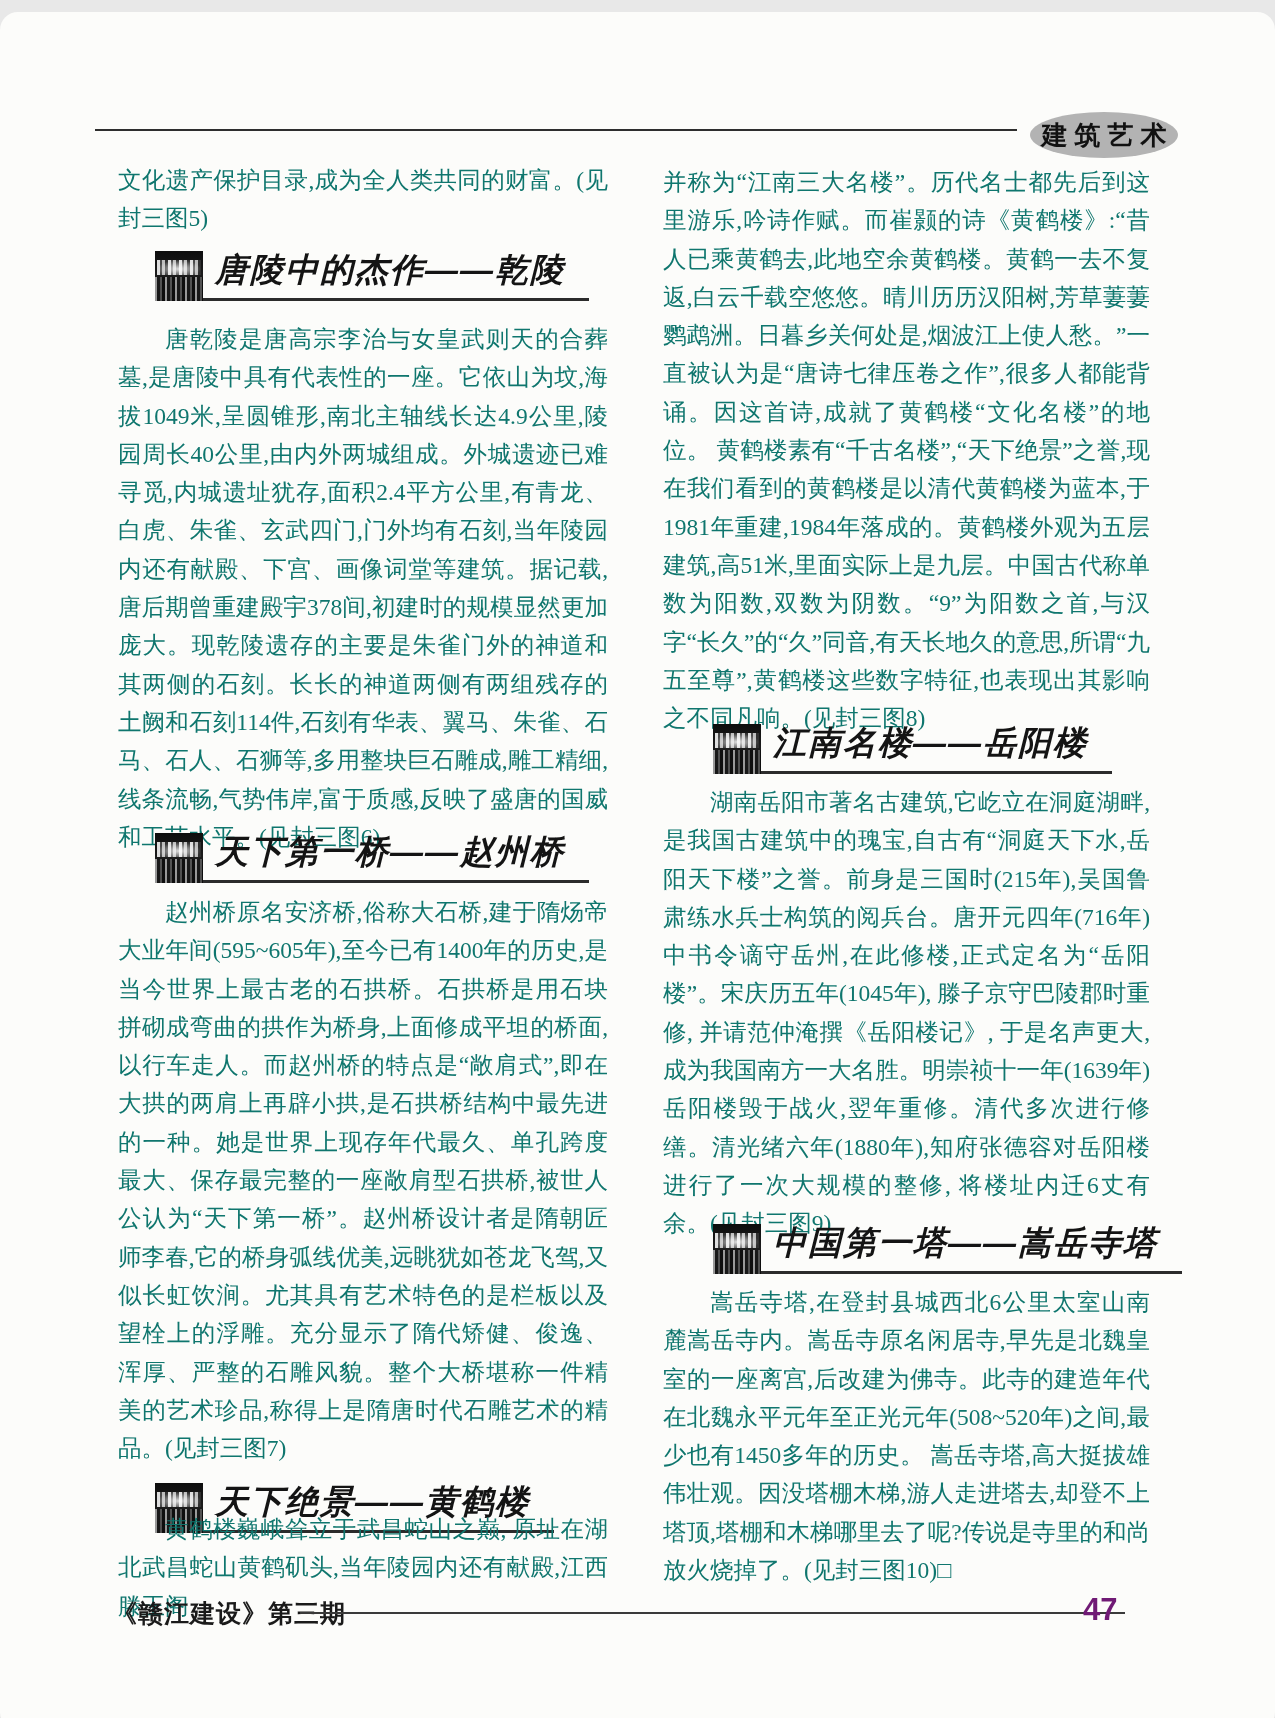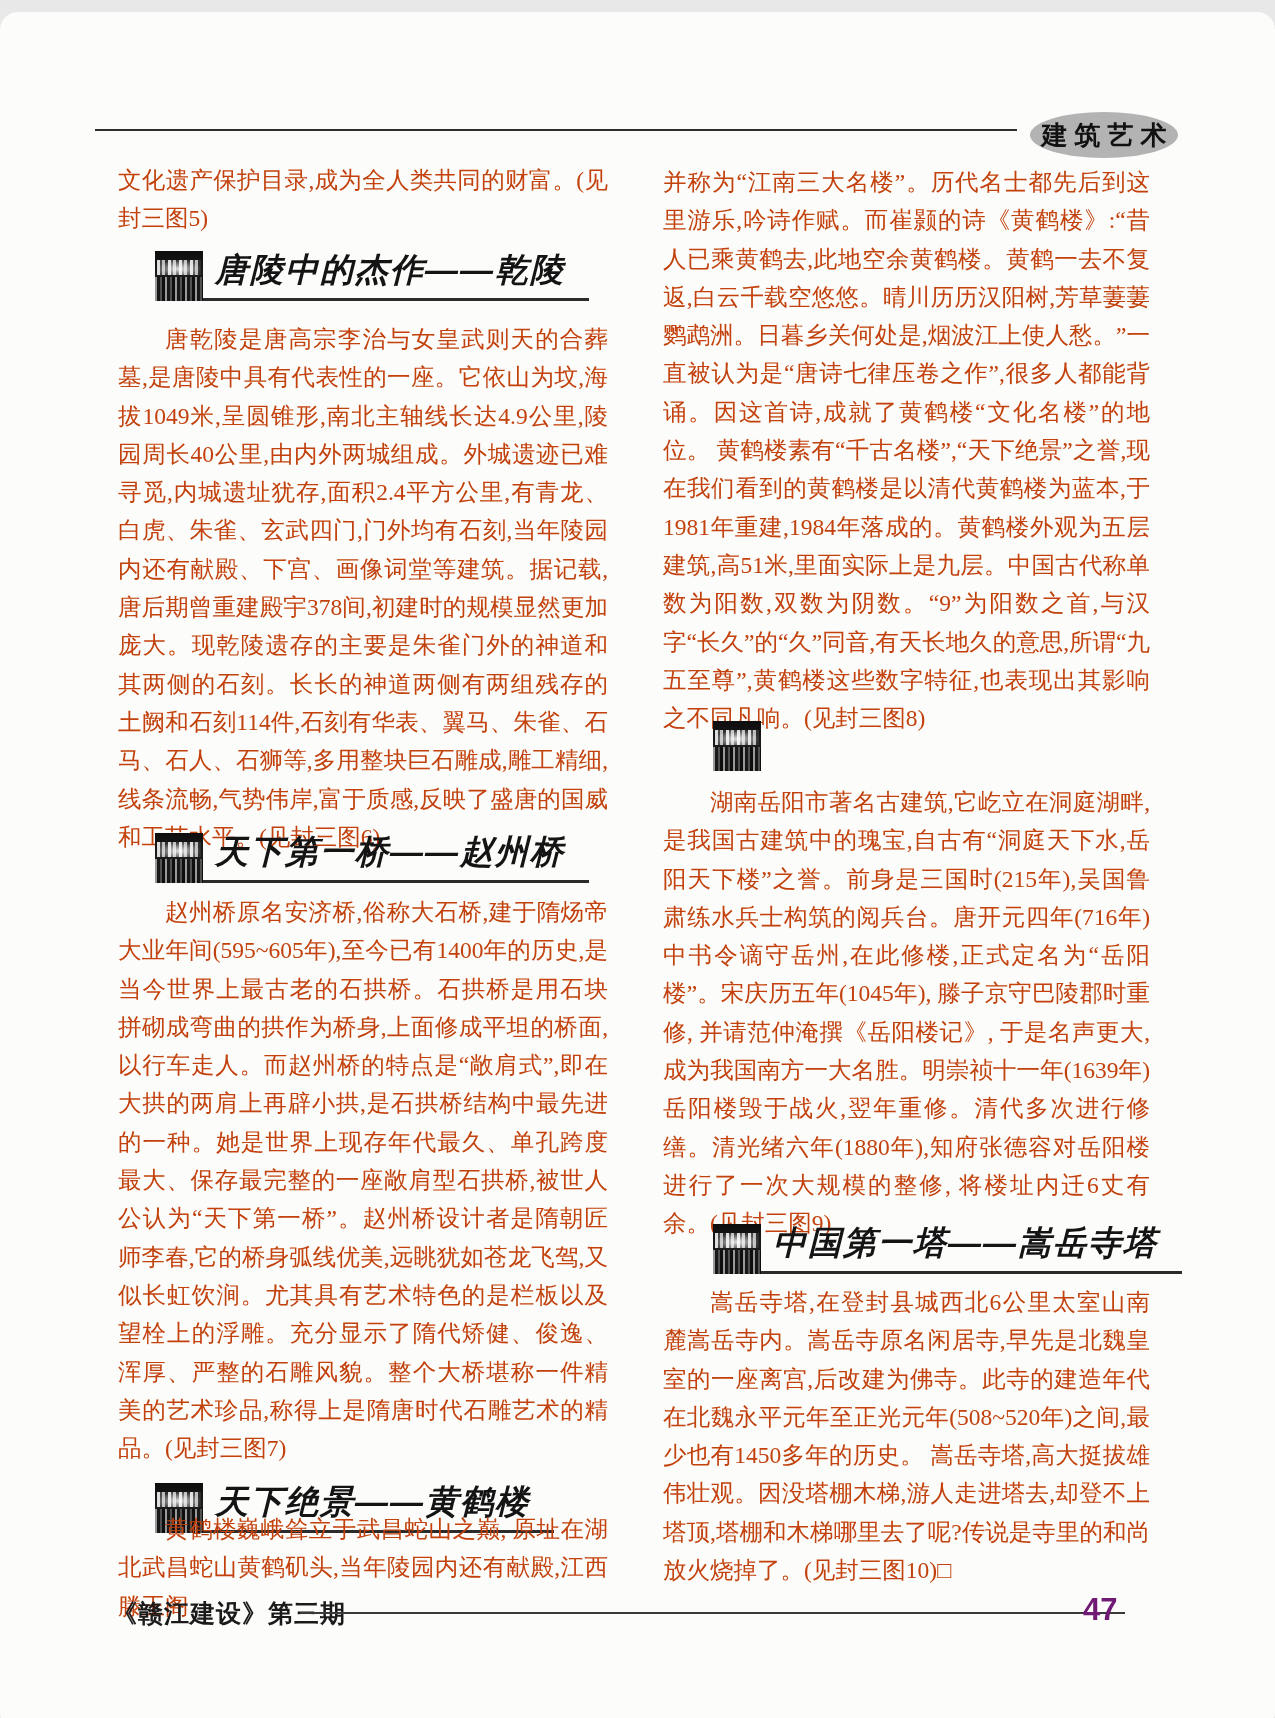--- a/index.html
+++ b/index.html
@@ -24,21 +24,21 @@
     display:flex;align-items:center;justify-content:center;
     font-size:26px;font-weight:bold;
     letter-spacing:7px;padding-left:7px;box-sizing:border-box;
     color:#111;
   }
   
   .para{
     position:absolute;
     font-size:23.5px;line-height:38.3px;
     text-align:justify;
-    color:#c2410c;
+    color:#0f766e;
   }
   .para.indent{text-indent:47px;}
   .col-l{left:118px;width:490px;}
   .col-r{left:663px;width:487px;}
   
   .section-heading{
     position:absolute;
     display:flex;align-items:flex-end;
     white-space:nowrap;
   }
@@ -114,20 +114,21 @@
     <span class="thumb"></span>
     <span class="heading-text">天下绝景——黄鹤楼</span>
   </div>
 
   <div class="para col-l indent" style="top:1498px;">黄鹤楼巍峨耸立于武昌蛇山之巅, 原址在湖北武昌蛇山黄鹤矶头,当年陵园内还有献殿,江西滕王阁</div>
 
   <div class="para col-r" style="top:151px;">并称为“江南三大名楼”。历代名士都先后到这里游乐,吟诗作赋。而崔颢的诗《黄鹤楼》:“昔人已乘黄鹤去,此地空余黄鹤楼。黄鹤一去不复返,白云千载空悠悠。晴川历历汉阳树,芳草萋萋鹦鹉洲。日暮乡关何处是,烟波江上使人愁。”一直被认为是“唐诗七律压卷之作”,很多人都能背诵。因这首诗,成就了黄鹤楼“文化名楼”的地位。 黄鹤楼素有“千古名楼”,“天下绝景”之誉,现在我们看到的黄鹤楼是以清代黄鹤楼为蓝本,于1981年重建,1984年落成的。黄鹤楼外观为五层建筑,高51米,里面实际上是九层。中国古代称单数为阳数,双数为阴数。“9”为阳数之首,与汉字“长久”的“久”同音,有天长地久的意思,所谓“九五至尊”,黄鹤楼这些数字特征,也表现出其影响之不同凡响。(见封三图8)</div>
 
   <div class="section-heading" style="left:713px;top:709px;">
     <span class="thumb"></span>
+    <span class="heading-text">江南名楼——岳阳楼</span>
   </div>
 
   <div class="para col-r indent" style="top:771px;">湖南岳阳市著名古建筑,它屹立在洞庭湖畔,是我国古建筑中的瑰宝,自古有“洞庭天下水,岳阳天下楼”之誉。前身是三国时(215年),吴国鲁肃练水兵士构筑的阅兵台。唐开元四年(716年)中书令谪守岳州,在此修楼,正式定名为“岳阳楼”。宋庆历五年(1045年), 滕子京守巴陵郡时重修, 并请范仲淹撰《岳阳楼记》, 于是名声更大, 成为我国南方一大名胜。明崇祯十一年(1639年)岳阳楼毁于战火,翌年重修。清代多次进行修缮。清光绪六年(1880年),知府张德容对岳阳楼进行了一次大规模的整修, 将楼址内迁6丈有余。(见封三图9)</div>
 
   <div class="section-heading" style="left:713px;top:1209px;text-align:right;">
     <span class="thumb"></span>
     <span class="heading-text">中国第一塔——嵩岳寺塔</span>
   </div>
 
   <div class="para col-r indent" style="top:1271px;">嵩岳寺塔,在登封县城西北6公里太室山南麓嵩岳寺内。嵩岳寺原名闲居寺,早先是北魏皇室的一座离宫,后改建为佛寺。此寺的建造年代在北魏永平元年至正光元年(508~520年)之间,最少也有1450多年的历史。 嵩岳寺塔,高大挺拔雄伟壮观。因没塔棚木梯,游人走进塔去,却登不上塔顶,塔棚和木梯哪里去了呢?传说是寺里的和尚放火烧掉了。(见封三图10)□</div>

